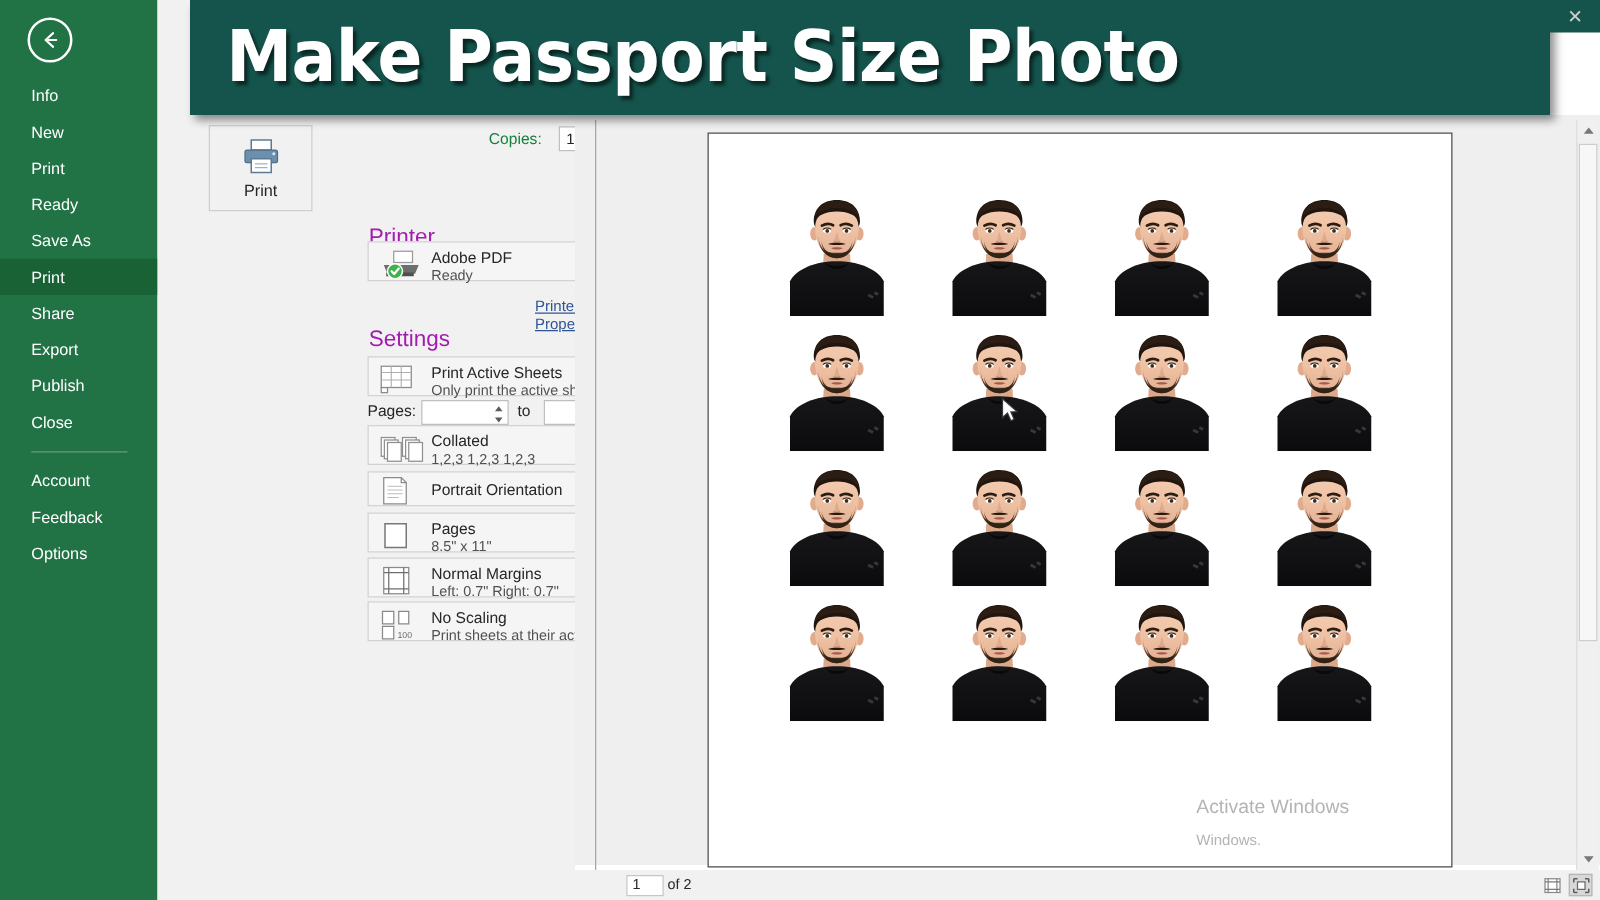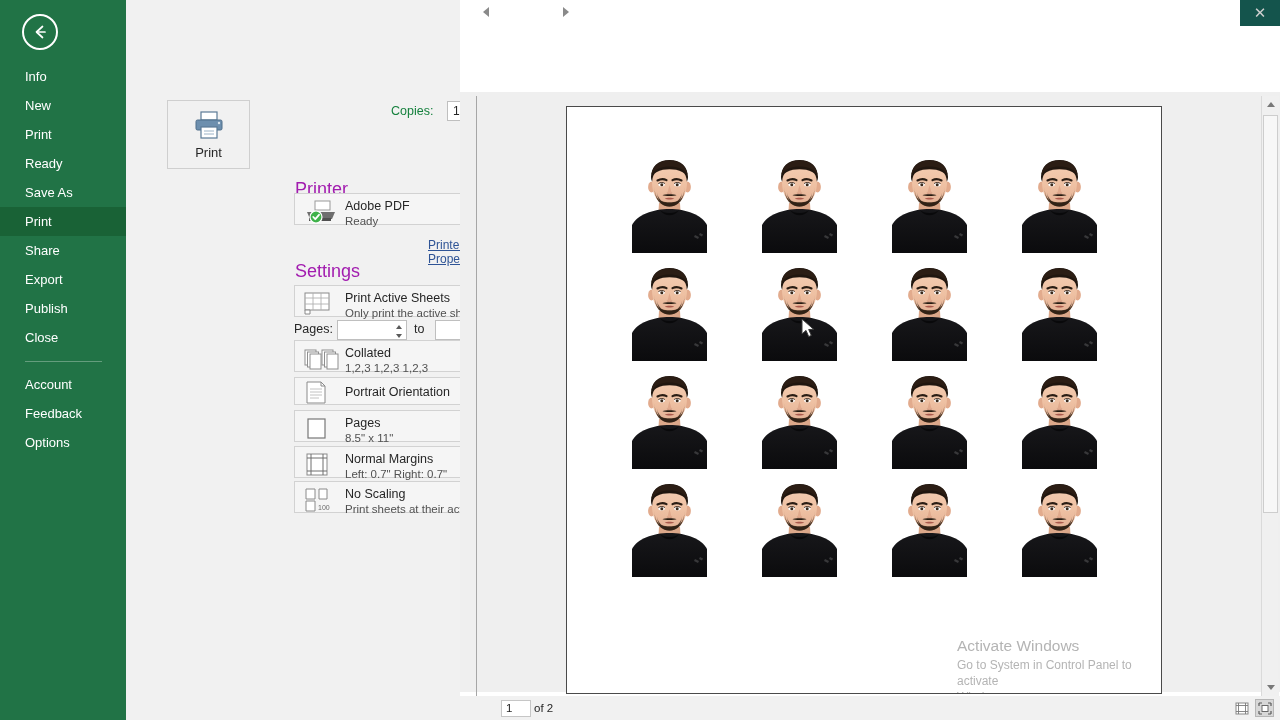--- a/index.html
+++ b/index.html
@@ -177,21 +177,21 @@
     background: #ffffff;
     overflow: hidden;
   }
   .photo svg { display: block; width: 113px; height: 102px; }
 
   .watermark {
     position: absolute; left: 390px; top: 530px;
     color: #b4b4b4;
     pointer-events: none;
   }
-  .wm-title { font-size: 15.5px; margin-bottom: 2px; }
+  .wm-title { font-size: 15.5px; margin-bottom: 9px; }
   .wm-sub { font-size: 12px; line-height: 16px; }
 
   
   .vscroll {
     position: absolute; left: 1261px; top: 96px;
     width: 17px; height: 600px;
     background: #f0f0f0; border-left: 1px solid #dadada;
   }
   .vs-btn {
     position: absolute; left: 0; width: 17px; height: 17px;
@@ -1342,21 +1342,20 @@
   <g opacity="0.33" fill="#8b8b8b">
     <path d="M82 84 l4 2 l-1 2 l-4 -2 z"></path>
     <path d="M87 82 l3 1.5 l-1 2 l-3 -1.5 z"></path>
   </g>
 </svg>
         </div>
       </div>
 
     <div class="watermark">
       <div class="wm-title">Activate Windows</div>
-      <div class="wm-sub">Go to System in Control Panel to activate</div>
       <div class="wm-sub">Windows.</div>
     </div>
   </div>
 
   <div class="vscroll">
     <div class="vs-btn vs-up">
         <span class="sc-tri-up"></span>
       </div>
     <div class="vs-thumb"></div>
     <div class="vs-btn vs-dn">
@@ -1390,17 +1389,20 @@
       </svg>
     </div>
   </div>
 
   <div class="mouse-cursor">
     <svg width="16" height="22" viewBox="0 0 16 22">
       <path d="M1 1 L1 16 L5 12.4 L7.7 18.6 L10.3 17.4 L7.7 11.5 L12.6 11.3 Z" fill="#ffffff" stroke="#3a3a3a" stroke-width="1"></path>
     </svg>
   </div>
 
+  <div class="banner">
+    <div class="banner-text">Make Passport Size Photo</div>
+  </div>
   <div class="banner-close">
     <span>✕</span>
   </div>
 
 </div>
 
 </body></html>

